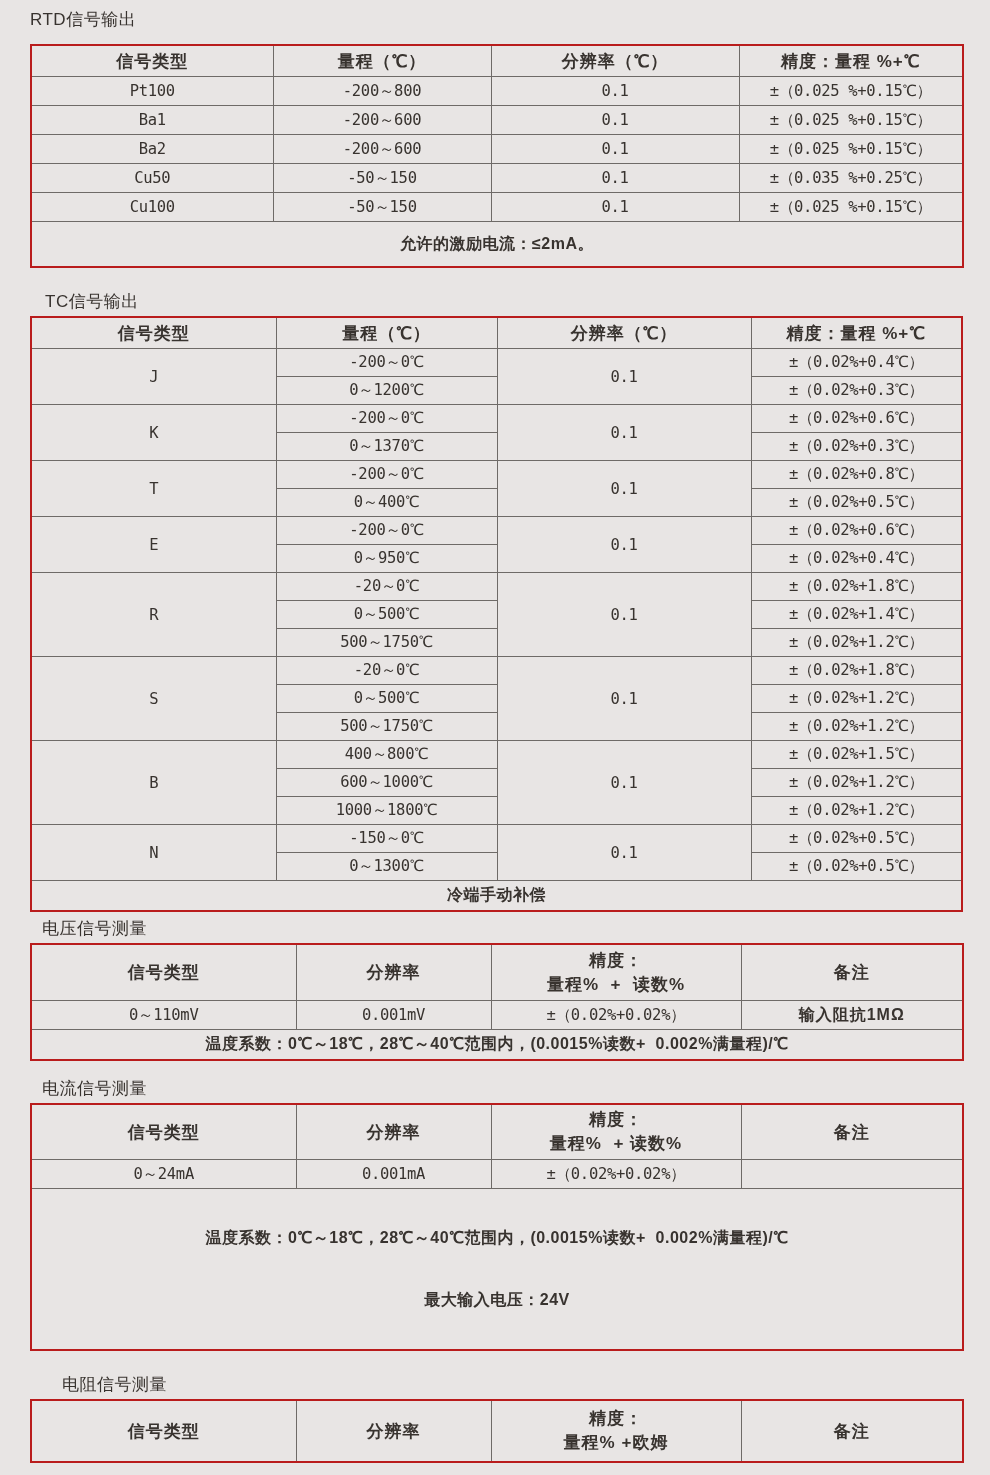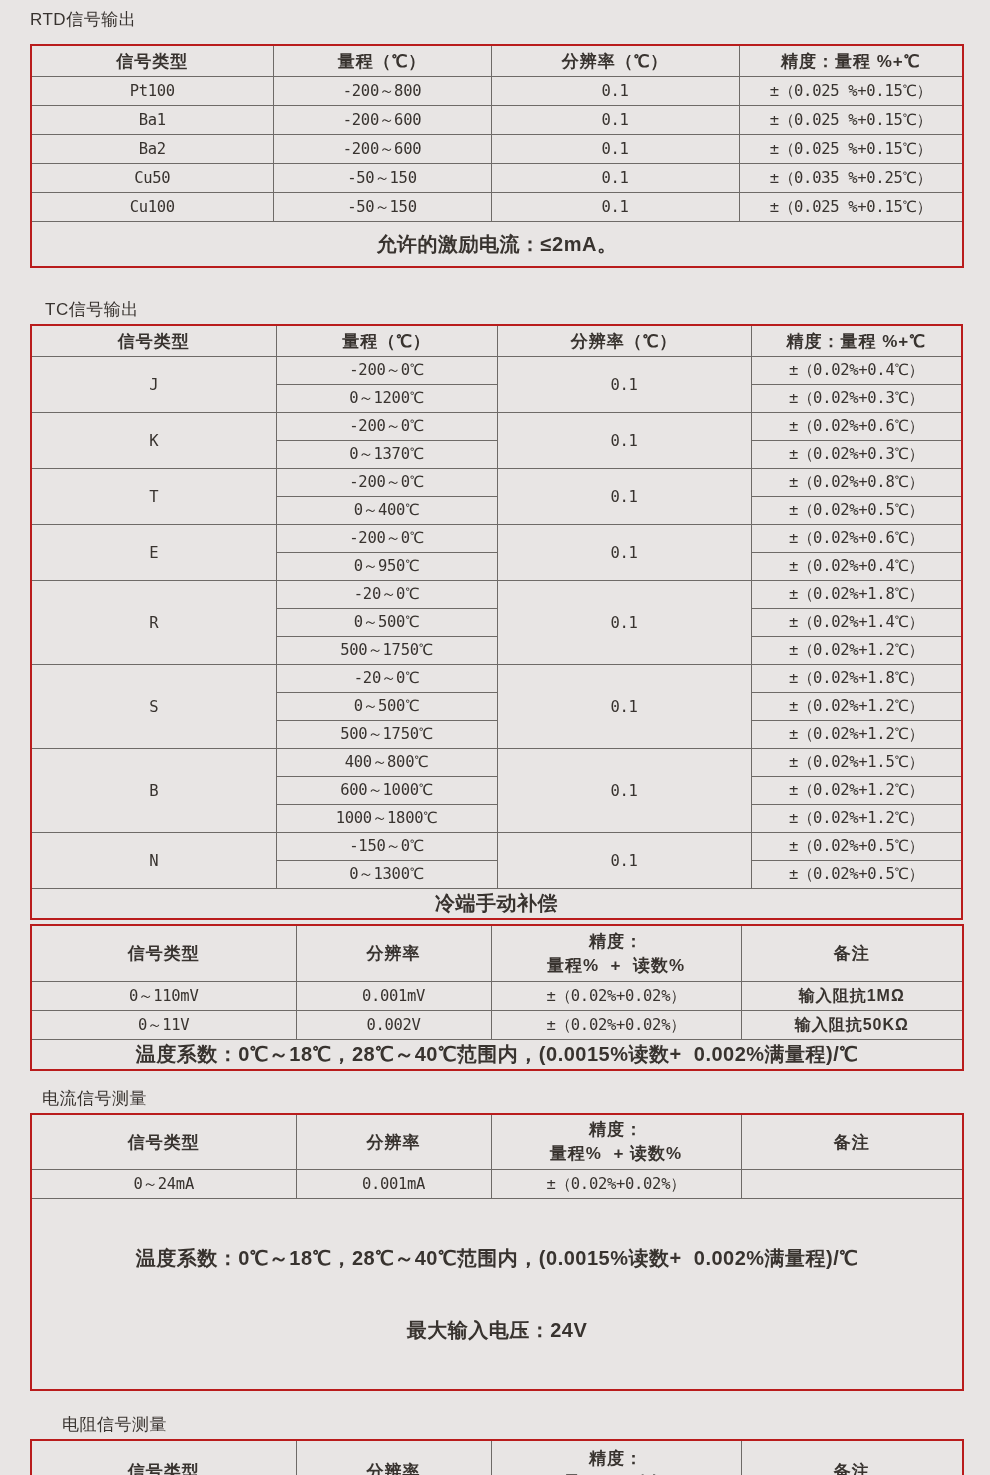--- a/index.html
+++ b/index.html
@@ -10,21 +10,21 @@
     color:#38332f;
     overflow:hidden;
   }
   .page { position:relative; width:990px; height:1475px; }
 
   .section-title {
     font-size:17px; font-weight:400; line-height:20px;
     letter-spacing:0.5px;
   }
   .t-rtd  { margin:10px 0 0 30px; }
-  .t-tc   { margin:32px 0 0 45px; }
+  .t-tc   { margin:24px 0 0 45px; }
   .t-volt { margin:7px 0 0 42px; }
   .t-curr { margin:18px 0 0 42px; }
   .t-res  { margin:24px 0 0 62px; }
 
   table.spec {
     border-collapse:collapse; table-layout:fixed;
     margin-left:30px; width:932px;
     border:2px solid #b91c1c;
   }
   .mt-rtd  { margin-top:14px; }
@@ -56,21 +56,21 @@
 
   .btab th { height:55px; }
   .btab td { height:28px; }
   .volt td.foot { height:29px; }
   .curr th { height:54px; }
   .curr td.foot { height:56px; }
   .res th { height:60px; }
 
   td.foot {
     text-align:left; padding-left:13px;
-    font-size:20px; font-weight:700; letter-spacing:0.5px;
+    font-size:16px; font-weight:700; letter-spacing:0.5px;
     white-space:pre;
   }
   .foot-line { line-height:26px; white-space:pre; }
 
   
   td.va-t { vertical-align:top; padding-top:3px; line-height:22px; }
   td.va-m { vertical-align:middle; }
 
   .acc-h { line-height:24px; white-space:pre; }
 </style>
@@ -244,20 +244,21 @@
     <tr>
       <td class="num">0～1300℃</td>
       <td class="num">±（0.02%+0.5℃）</td>
     </tr>
     <tr>
       <td class="foot" colspan="4">冷端手动补偿</td>
     </tr>
   </tbody>
     </table>
 
+  <div class="section-title t-volt">电压信号测量</div>
   <table class="spec btab volt mt-b">
     <colgroup>
         <col style="width:265px">
         <col style="width:195px">
         <col style="width:250px">
         <col style="width:222px">
       </colgroup>
     <tbody>
         <tr>
       <th>信号类型</th>
@@ -268,26 +269,20 @@
       </th>
       <th>备注</th>
     </tr>
     <tr>
       <td class="num">0～110mV</td>
       <td class="num">0.001mV</td>
       <td class="num">±（0.02%+0.02%）</td>
       <td class="cjk">输入阻抗1MΩ</td>
     </tr>
     <tr>
-      <td class="num">0～11V</td>
-      <td class="num">0.002V</td>
-      <td class="num">±（0.02%+0.02%）</td>
-      <td class="cjk">输入阻抗50KΩ</td>
-    </tr>
-    <tr>
       <td class="foot" colspan="4">温度系数：0℃～18℃，28℃～40℃范围内，(0.0015%读数+  0.002%满量程)/℃</td>
     </tr>
   </tbody>
     </table>
 
   <div class="section-title t-curr">电流信号测量</div>
   <table class="spec btab curr mt-b">
     <colgroup>
         <col style="width:265px">
         <col style="width:195px">

